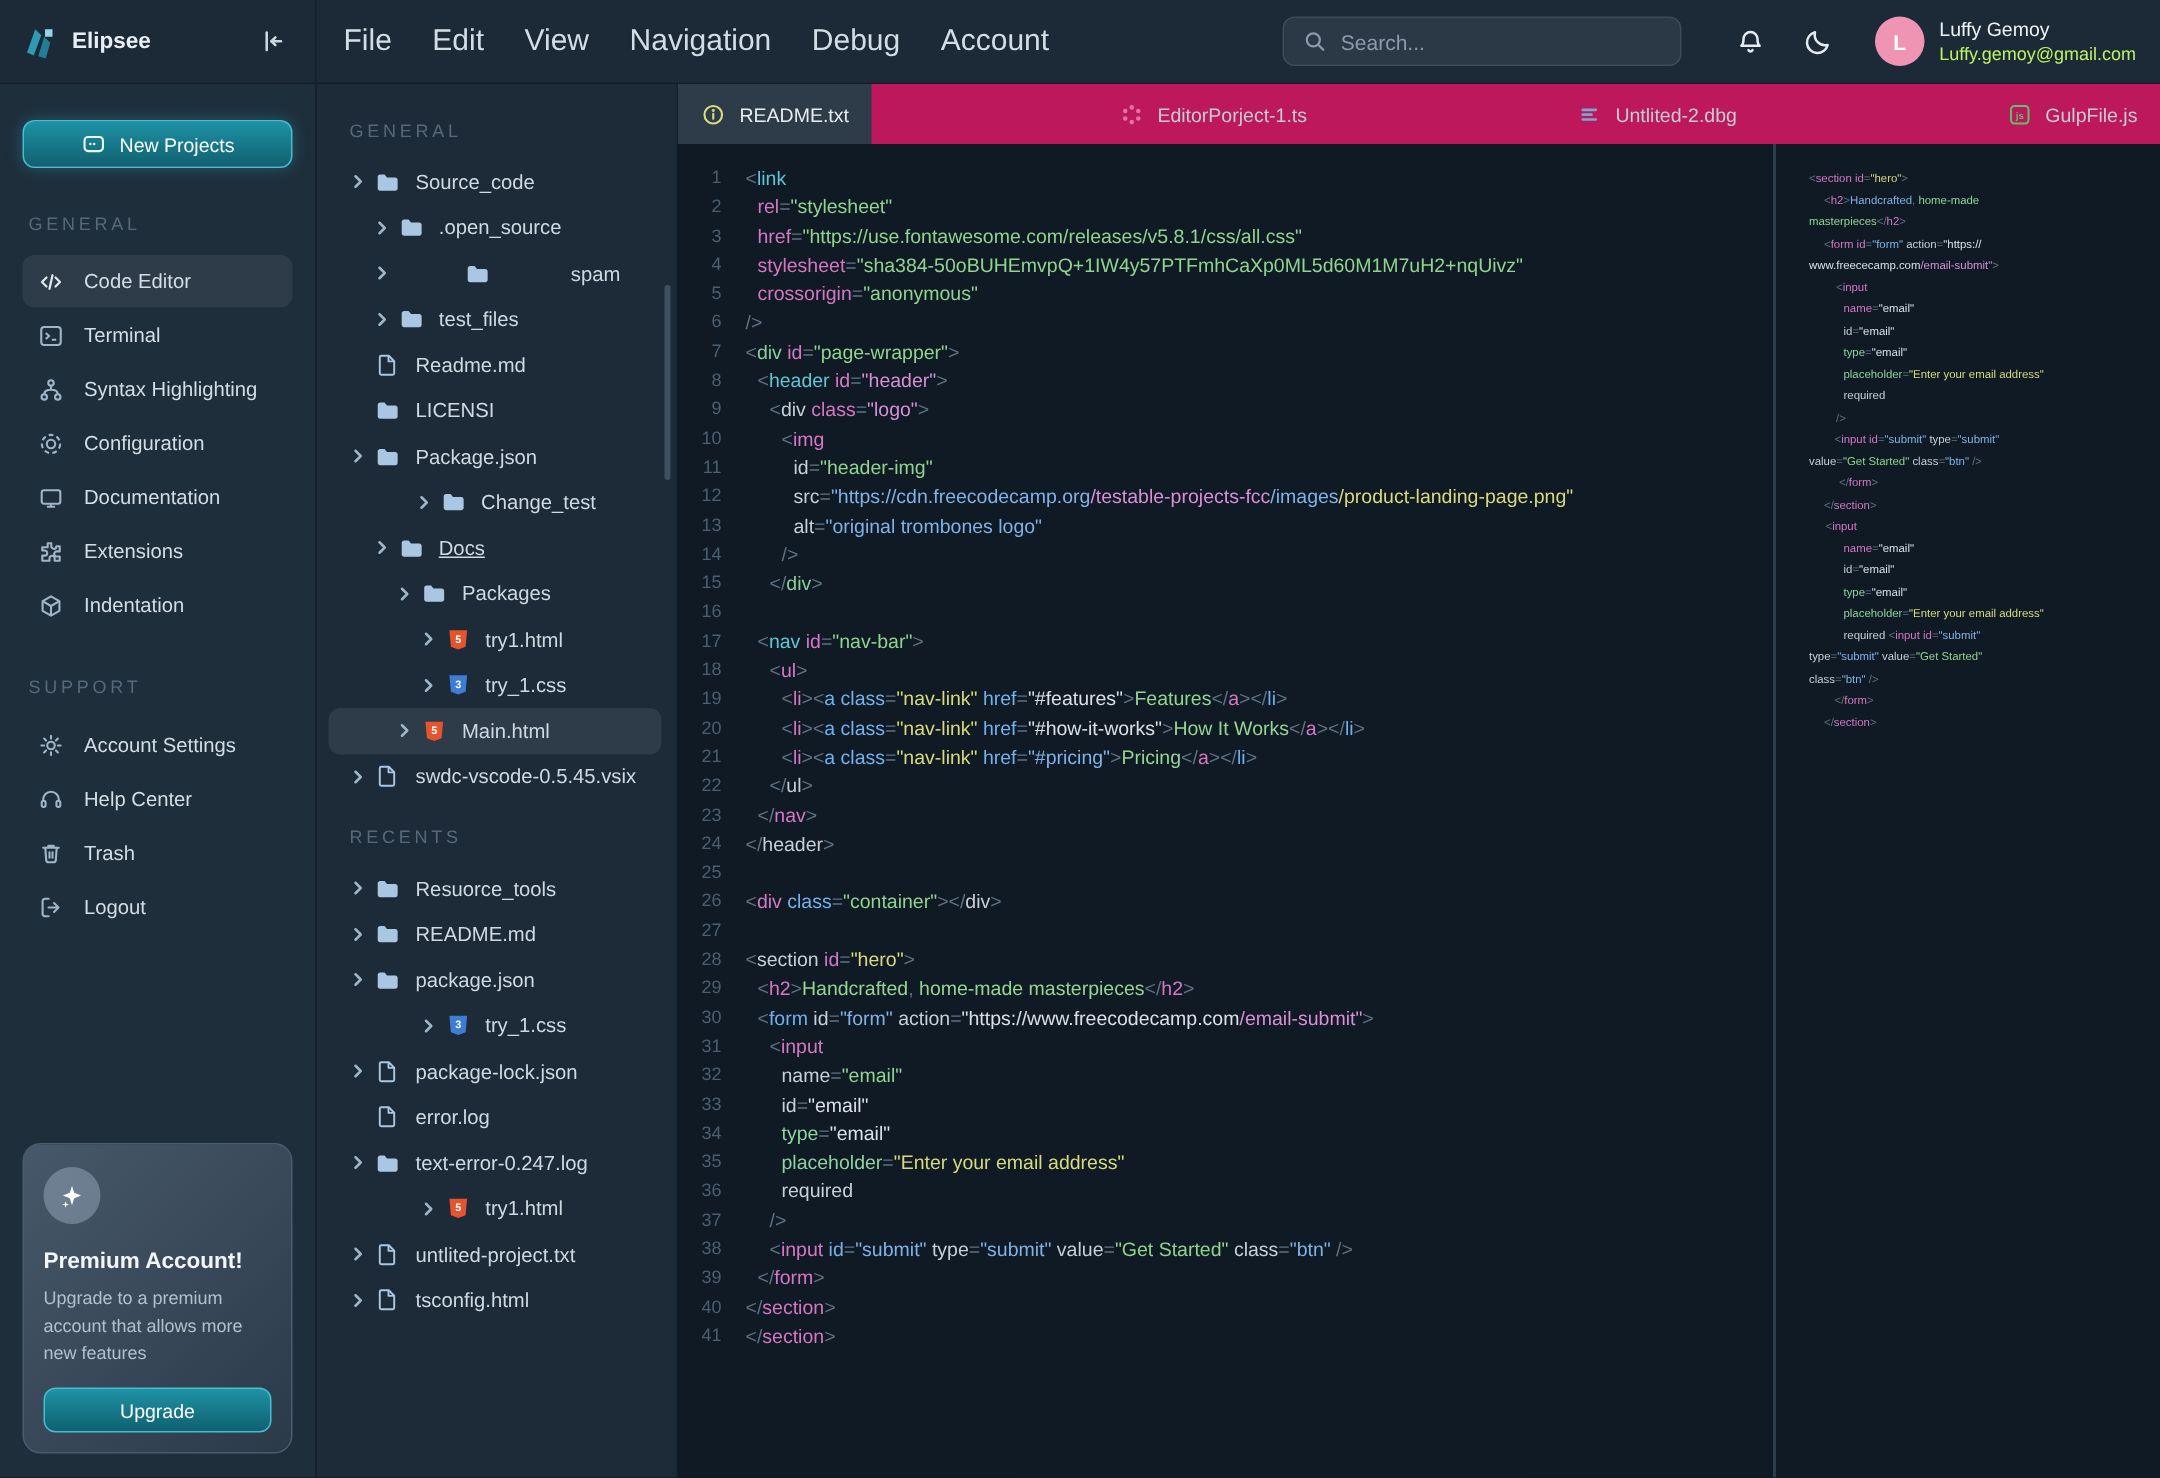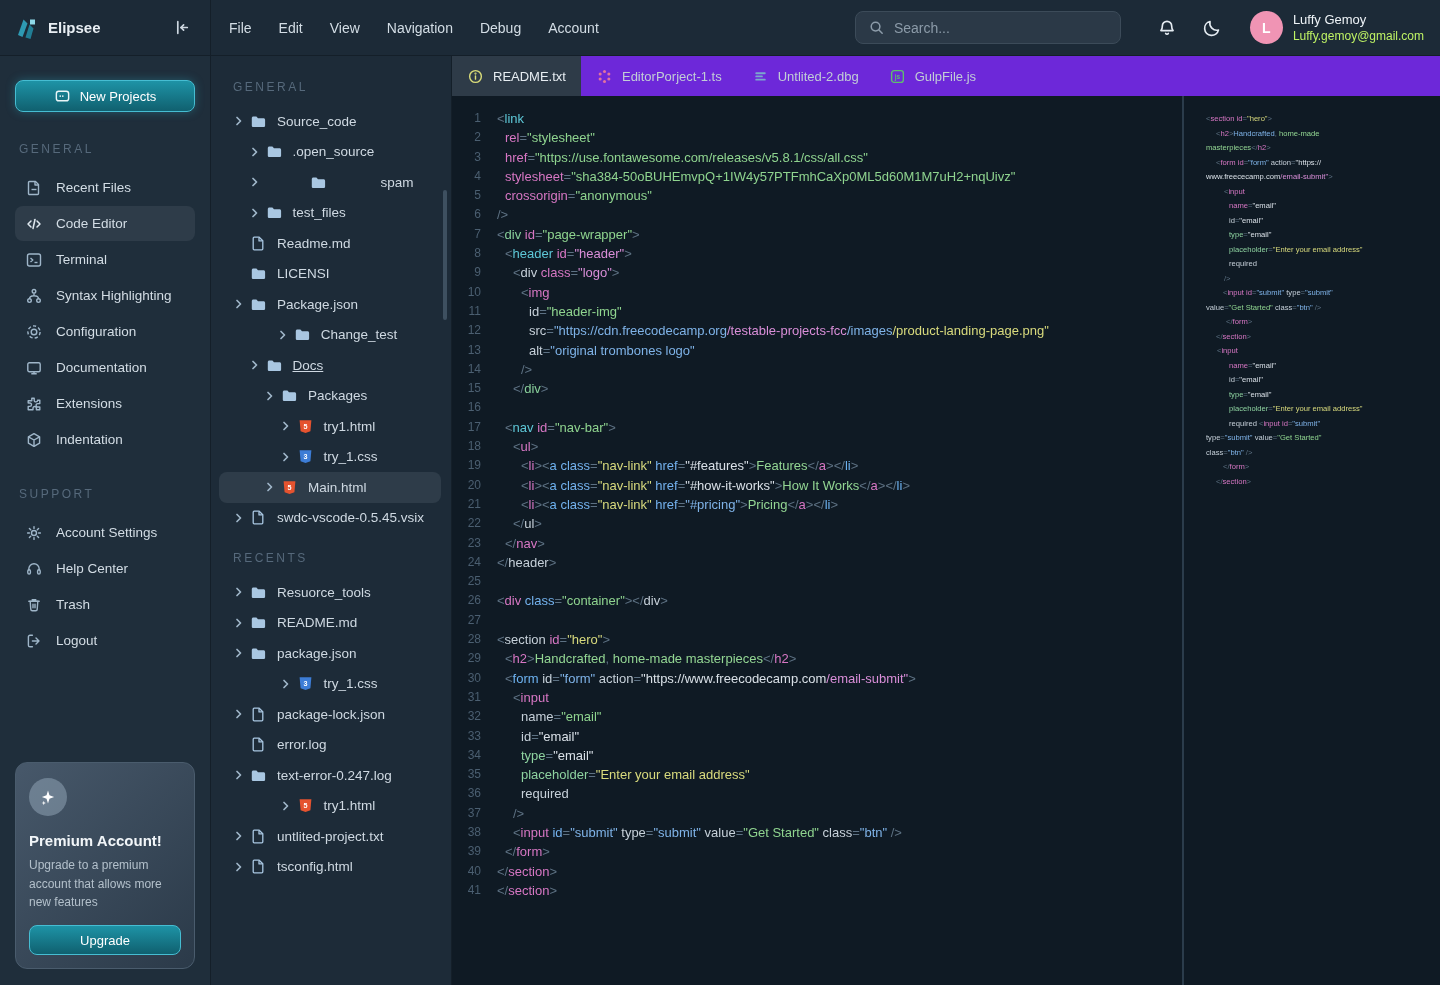--- a/index.html
+++ b/index.html
@@ -7,21 +7,21 @@
   body { font-family:"Liberation Sans","DejaVu Sans",sans-serif; background:#0f1a24; color:#dfe6ec; }
   .app { display:grid; width:1440px; height:985px; grid-template-rows:56px 1fr; grid-template-columns:211px 241px 1fr; }
 
   
   .topbar { grid-column:1/4; background:#1c2a37; display:flex; align-items:center; border-bottom:1px solid #141f29; }
   .brand { width:211px; flex:none; display:flex; align-items:center; justify-content:space-between; padding:0 16px 0 14px; height:100%; border-right:1px solid #141f29; }
   .brand-left { display:flex; align-items:center; gap:10px; }
   .app-name { font-size:15px; font-weight:bold; color:#e8eef3; }
   .icon-btn { width:26px; height:26px; display:flex; align-items:center; justify-content:center; cursor:pointer; color:#cdd7e0; }
   .menu { display:flex; gap:27px; margin-left:18px; }
-  .menu-item { font-size:14px; color:#d3dde5; cursor:pointer; }
+  .menu-item { font-size:20px; color:#d3dde5; cursor:pointer; }
   .top-right { margin-left:auto; display:flex; align-items:center; gap:19px; padding-right:16px; }
   .search { width:266px; height:33px; background:#2b3947; border:1px solid #3c4b59; border-radius:8px; display:flex; align-items:center; gap:9px; padding:0 12px; margin-right:14px; }
   .search input { background:transparent; border:none; outline:none; color:#b9c6d1; font-size:14px; width:200px; font-family:inherit; }
   .search input::placeholder { color:#8c9ba9; }
   .avatar-group { display:flex; align-items:center; gap:10px; margin-left:6px; cursor:pointer; }
   .avatar { width:33px; height:33px; border-radius:50%; background:#f094b4; color:#fff; font-size:14px; font-weight:bold; display:flex; align-items:center; justify-content:center; }
   .user-name { font-size:13px; color:#eef3f7; }
   .user-email { font-size:12px; color:#bef264; margin-top:2px; }
 
   
@@ -43,21 +43,21 @@
   .tree-section { font-size:12px; letter-spacing:2.5px; color:#56697b; margin:18px 0 12px 14px; }
   .tree-section:first-child { margin-top:12px; }
   .tree-row { display:flex; align-items:center; height:30.5px; border-radius:8px; cursor:pointer; font-size:13.5px; color:#cfd9e2; }
   .tree-row.selected { background:#2e3c49; }
   .tree-chev { width:16px; height:16px; flex:none; display:flex; margin-right:3px; }
   .tree-ico { width:17px; height:17px; flex:none; display:flex; margin-right:10px; }
   .ft-scrollbar { position:absolute; right:4px; top:134px; width:4px; height:130px; border-radius:2px; background:#3e5060; cursor:pointer; }
 
   
   .main { grid-row:2; grid-column:3; display:flex; flex-direction:column; background:#0f1a24; min-width:0; }
-  .tabbar { height:40px; flex:none; background:#6d28d9; display:flex; }
+  .tabbar { height:40px; flex:none; background:#be185d; display:flex;justify-content:space-between; }
   .tab { display:flex; align-items:center; gap:9px; padding:0 15px; font-size:13px; color:#c2cdd6; cursor:pointer; }
   .tab.active { background:#2e3b48; color:#e7edf2; }
   .tab .icn { width:17px; height:17px; display:flex; }
   .content { flex:1; display:flex; min-height:0; }
   .code { flex:1; padding-top:13px; overflow:hidden; font-size:13px; }
   .cl { display:flex; line-height:19.3px; white-space:pre; }
   .ln { width:29px; flex:none; text-align:right; color:#4b5f71; font-size:12px; }
   .lc { margin-left:16px; }
 
   
@@ -143,30 +143,20 @@
           <rect x="2.5" y="3.5" width="13" height="10" rx="2.5"></rect>
           <circle cx="6.6" cy="8.5" r=".9" fill="#eaf6f8" stroke="none"></circle>
           <circle cx="9.3" cy="8.5" r=".9" fill="#eaf6f8" stroke="none"></circle>
         </svg>
       </span>
       <span>New Projects</span>
     </button>
     <div id="sidebar-nav">
         <div class="side-section-label">GENERAL</div>
         <div class="side-list">
-          <div class="side-item">
-            <span class="icn">
-              <svg width="18" height="18" viewBox="0 0 18 18" fill="none" stroke="#9fb6c9" stroke-width="1.4" stroke-linejoin="round">
-                <path d="M4.5 2.5h6l3 3v9a1 1 0 0 1-1 1h-8a1 1 0 0 1-1-1v-11a1 1 0 0 1 1-1z"></path>
-                <path d="M10 2.7v3.3h3.3"></path>
-                <path d="M6.5 10.5h5"></path>
-              </svg>
-            </span>
-            <span>Recent Files</span>
-          </div>
           <div class="side-item active">
             <span class="icn">
               <svg width="18" height="18" viewBox="0 0 18 18" fill="none" stroke="#dfe8ef" stroke-width="1.5" stroke-linecap="round" stroke-linejoin="round">
                 <path d="M6 6 3 9l3 3"></path>
                 <path d="M12 6l3 3-3 3"></path>
                 <path d="M10 4.5 8 13.5"></path>
               </svg>
             </span>
             <span>Code Editor</span>
           </div>

